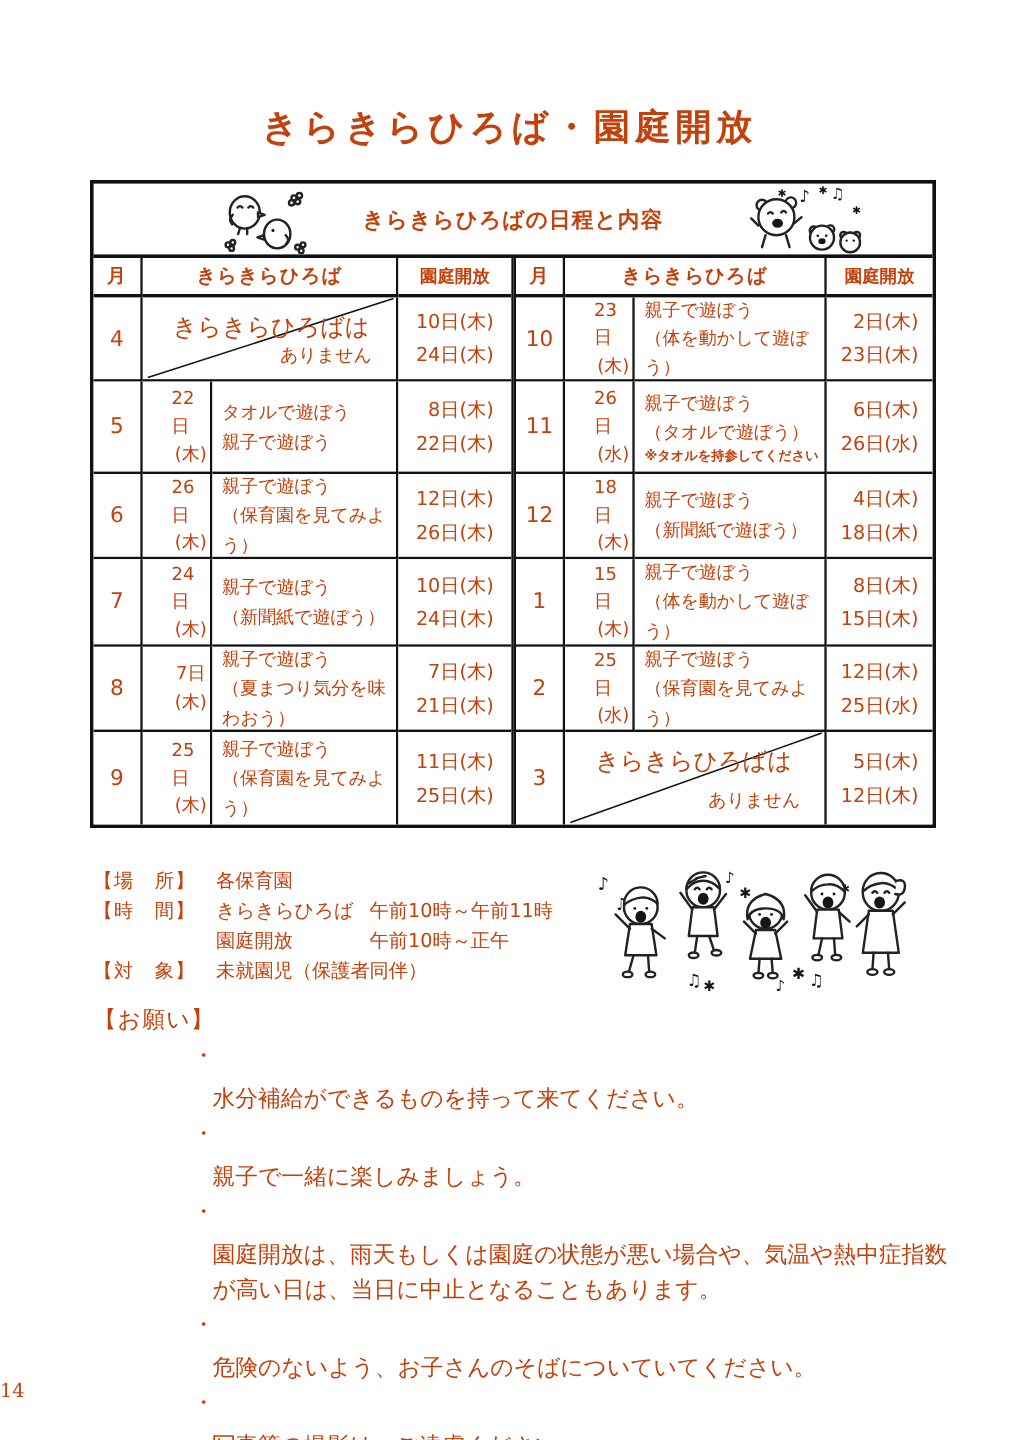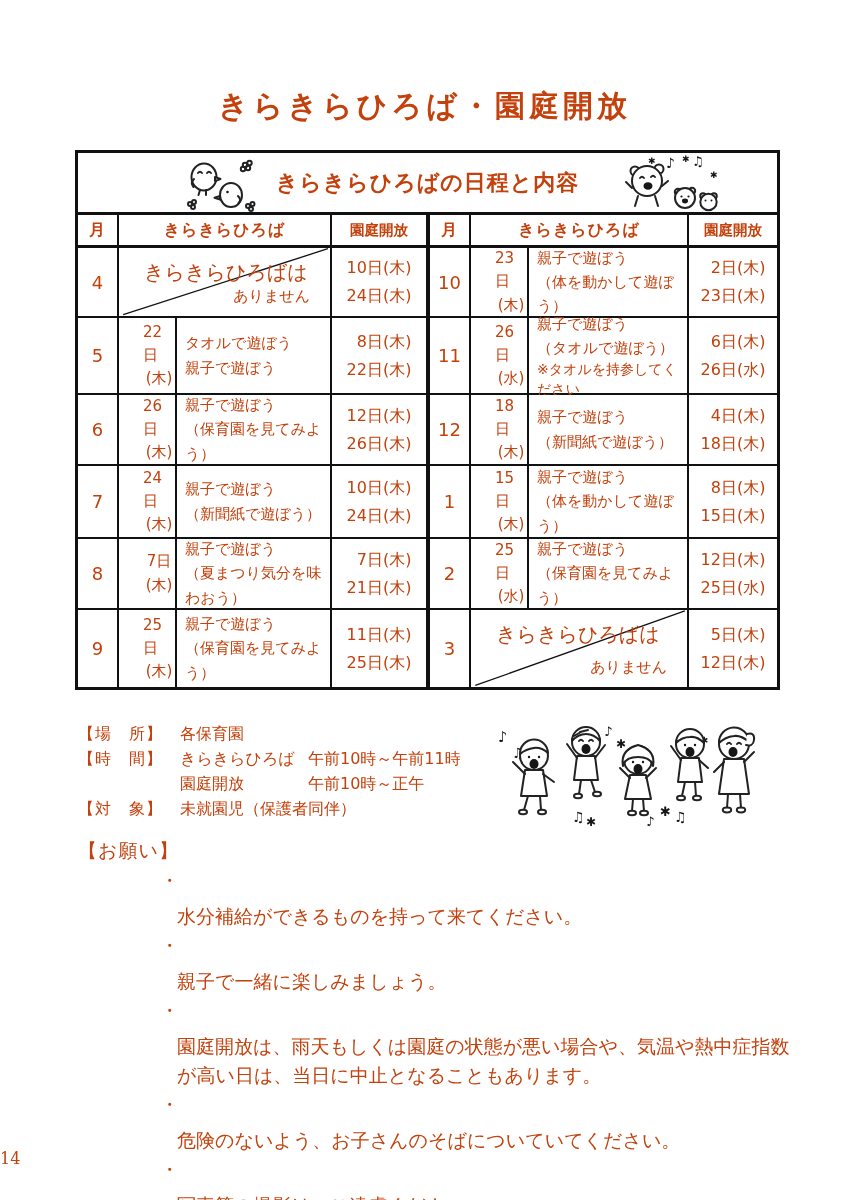--- a/index.html
+++ b/index.html
@@ -16,21 +16,21 @@
   }
   
   .sched {
     position:absolute; left:75px; top:150px; width:705px;
     border:3px solid #111; box-sizing:border-box; background:#fff;
   }
   .caption-band {
     position:relative; height:59px; border-bottom:3px solid #111;
     display:flex; align-items:center; justify-content:center;
   }
-  .caption-text { font-size:22px; font-weight:bold; letter-spacing:1px; }
+  .caption-text { font-size:18px; font-weight:bold; letter-spacing:1px; }
   .caption-art-left  { position:absolute; left:104px; top:3px; }
   .caption-art-right { position:absolute; left:544px; top:1px; }
   .halves { display:flex; }
   .half { display:grid; box-sizing:border-box; }
   .half.left  { width:350px; grid-template-columns:41px 58px 1fr 94px; border-right:2px solid #111; }
   .half.right { width:349px; grid-template-columns:41px 58px 1fr 88px; border-left:2px solid #111; }
   .half { grid-template-rows:33px 70px 77px 71px 73px 71px 77px; }
   .cell {
     border-right:2px solid #111; border-bottom:2px solid #111;
     display:flex; flex-direction:column; justify-content:center;
@@ -39,21 +39,21 @@
   .cell.lastcol { border-right:none; }
   .cell.lastrow { border-bottom:none; }
   .cell.hdr {
     border-bottom:3px solid #111; align-items:center; justify-content:center;
     font-weight:bold; font-size:16px; letter-spacing:1px;
   }
   .cell.hdr.garden-h { font-size:14.5px; letter-spacing:0; }
   .c-month { align-items:center; font-size:18px; }
   .c-date  { align-items:center; font-size:15px; line-height:1.55; text-align:left;padding-left:24px; }
   .c-content { padding-left:8px; font-size:15px; line-height:1.62; }
-  .c-content .note-line { font-size:14px; line-height:1.4; }
+  .c-content .note-line { font-size:11px; line-height:1.4;font-weight:bold; }
   .c-garden { align-items:center; font-size:16px; }
   .g-in { text-align:right; line-height:1.75; }
   .c-closed { padding:0; }
   .closed-svg { position:absolute; inset:0; width:100%; height:100%; }
   .closed-top { position:absolute; left:25px; top:11px; font-size:20px; }
   .closed-bottom { position:absolute; right:20px; bottom:10px; font-size:15px; }
   
   .info { position:absolute; left:78px; top:721px; font-size:16px; }
   .info-row { display:flex; line-height:25px; }
   .ilabel { width:88px; letter-spacing:1px; }

